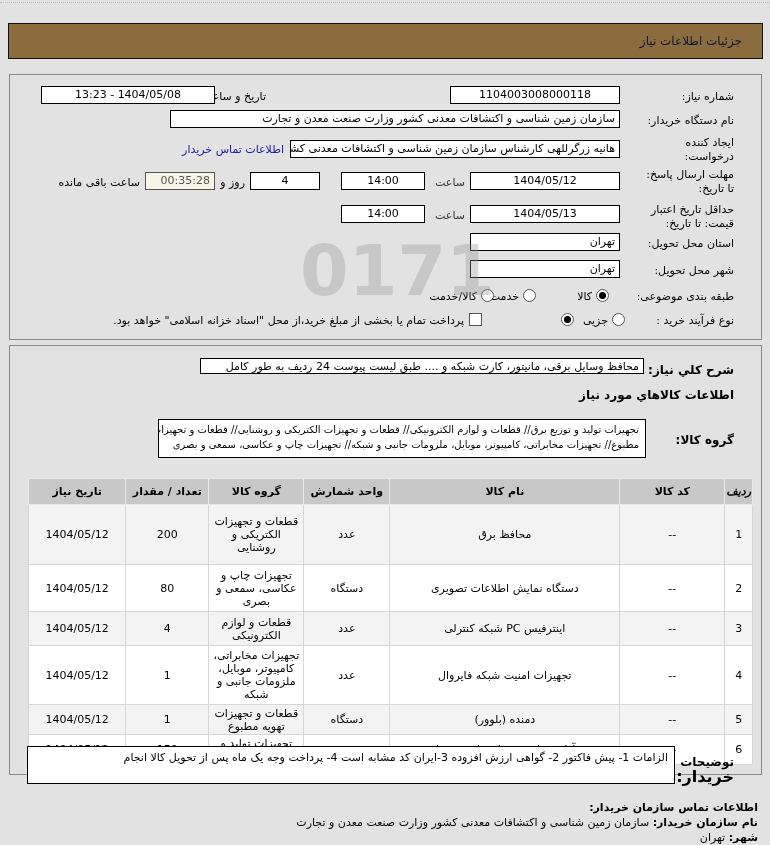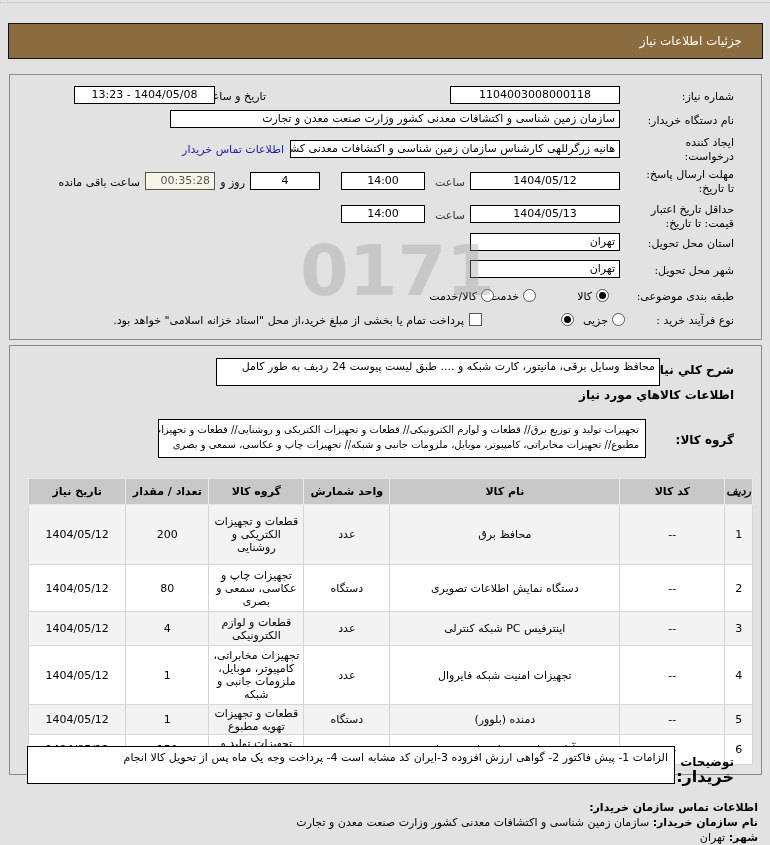--- a/index.html
+++ b/index.html
@@ -8,21 +8,21 @@
     width: 770px; height: 845px; overflow: hidden;
     background: #e2e2e2;
     font-family: "DejaVu Sans", sans-serif;
     font-size: 11px; color: #000;
     direction: rtl; position: relative;
   }
   .topline { position:absolute; top:2px; left:0; right:0; border-top:1px dotted #bbb; }
   .header {
     position:absolute; left:8px; top:23px; width:500px; right:7px; width:auto; height:36px;
     background:#8b6c3f; border:1px solid #111;
-    color:#ffffff; font-size:12px; padding:10px 20px 12px 0;
+    color:#0f172a; font-size:12px; padding:10px 20px 12px 0;
   }
   .panel {
     position:absolute; left:9px; right:8px;
     border:1px solid #8a8a8a; background:#e2e2e2;
   }
   .p1 { top:74px; height:266px; }
   .p2 { top:345px; height:430px; }
   .lbl { position:absolute; font-size:11px; color:#000; white-space:nowrap; line-height:14px; }
   .box {
     position:absolute; background:#fff; border:1px solid #000; height:18px;
@@ -56,21 +56,21 @@
 
 <div class="header">
   <span>جزئیات اطلاعات نیاز</span>
 </div>
 
 <div class="panel p1"></div>
 
 <span class="lbl" style="right:36px;top:90px;">شماره نیاز:</span>
 <div class="box c" style="right:150px;top:86px;width:170px;">1104003008000118</div>
 <span class="lbl" style="right:504px;top:90px;">تاریخ و ساعت اعلان عمومی:</span>
-<div class="box c" style="right:555px;top:86px;width:141px;">1404/05/08 - 13:23</div>
+<div class="box c" style="right:555px;top:86px;width:174px;">1404/05/08 - 13:23</div>
 
 <span class="lbl" style="right:36px;top:114px;">نام دستگاه خریدار:</span>
 <div class="box r" style="right:150px;top:110px;width:450px;">سازمان زمین شناسی و اکتشافات معدنی کشور وزارت صنعت معدن و تجارت</div>
 
 <span class="lbl" style="right:36px;top:136px;">ایجاد کننده</span>
 <span class="lbl" style="right:36px;top:150px;">درخواست:</span>
 <div class="box r" style="right:150px;top:140px;width:330px;">هانیه زرگرللهی کارشناس سازمان زمین شناسی و اکتشافات معدنی کشور وزارت</div>
 <a class="link" style="right:486px;top:143px;">اطلاعات تماس خریدار</a>
 
 <span class="lbl" style="right:36px;top:168px;">مهلت ارسال پاسخ:</span>
@@ -110,21 +110,21 @@
 <span class="lbl" style="right:220px;top:314px;margin-top:36px;">متوسط</span>
 <div class="chk" style="right:288px;top:313px;"></div>
 <span class="lbl" style="right:306px;top:314px;">پرداخت تمام یا بخشی از مبلغ خرید،از محل "اسناد خزانه اسلامی" خواهد بود.</span>
 
 <div class="watermark" style="left:300px;top:230px;font-size:70px;">0171</div>
 <div class="watermark" style="left:280px;top:425px;font-size:46px;">ParsNamadData</div>
 
 <div class="panel p2"></div>
 
 <span class="lbl bold" style="right:36px;top:363px;font-size:12px;">شرح کلي نیاز:</span>
-<div class="box r" style="right:110px;top:358px;width:444px;height:28px;padding-left:18px;">محافظ وسایل برقی، مانیتور، کارت شبکه و .... طبق لیست پیوست 24 ردیف به طور کامل</div>
+<div class="box r" style="right:126px;top:358px;width:444px;height:16px;padding-left:18px;">محافظ وسایل برقی، مانیتور، کارت شبکه و .... طبق لیست پیوست 24 ردیف به طور کامل</div>
 
 <span class="lbl bold" style="right:36px;top:388px;font-size:12px;">اطلاعات کالاهاي مورد نیاز</span>
 
 <span class="lbl bold" style="right:36px;top:433px;font-size:12px;">گروه کالا:</span>
 <div style="position:absolute;right:124px;top:419px;width:488px;height:39px;background:#fff;border:1px solid #000;padding:2px 6px;line-height:15px;font-size:10px;white-space:nowrap;overflow:hidden;">
   <div>تجهیزات تولید و توزیع برق// قطعات و لوازم الکترونیکی// قطعات و تجهیزات الکتریکی و روشنایی// قطعات و تجهیزات تهویه</div>
   <div>مطبوع// تجهیزات مخابراتی، کامپیوتر، موبایل، ملزومات جانبی و شبکه// تجهیزات چاپ و عکاسی، سمعی و بصری</div>
 </div>
 
 <table class="items">

